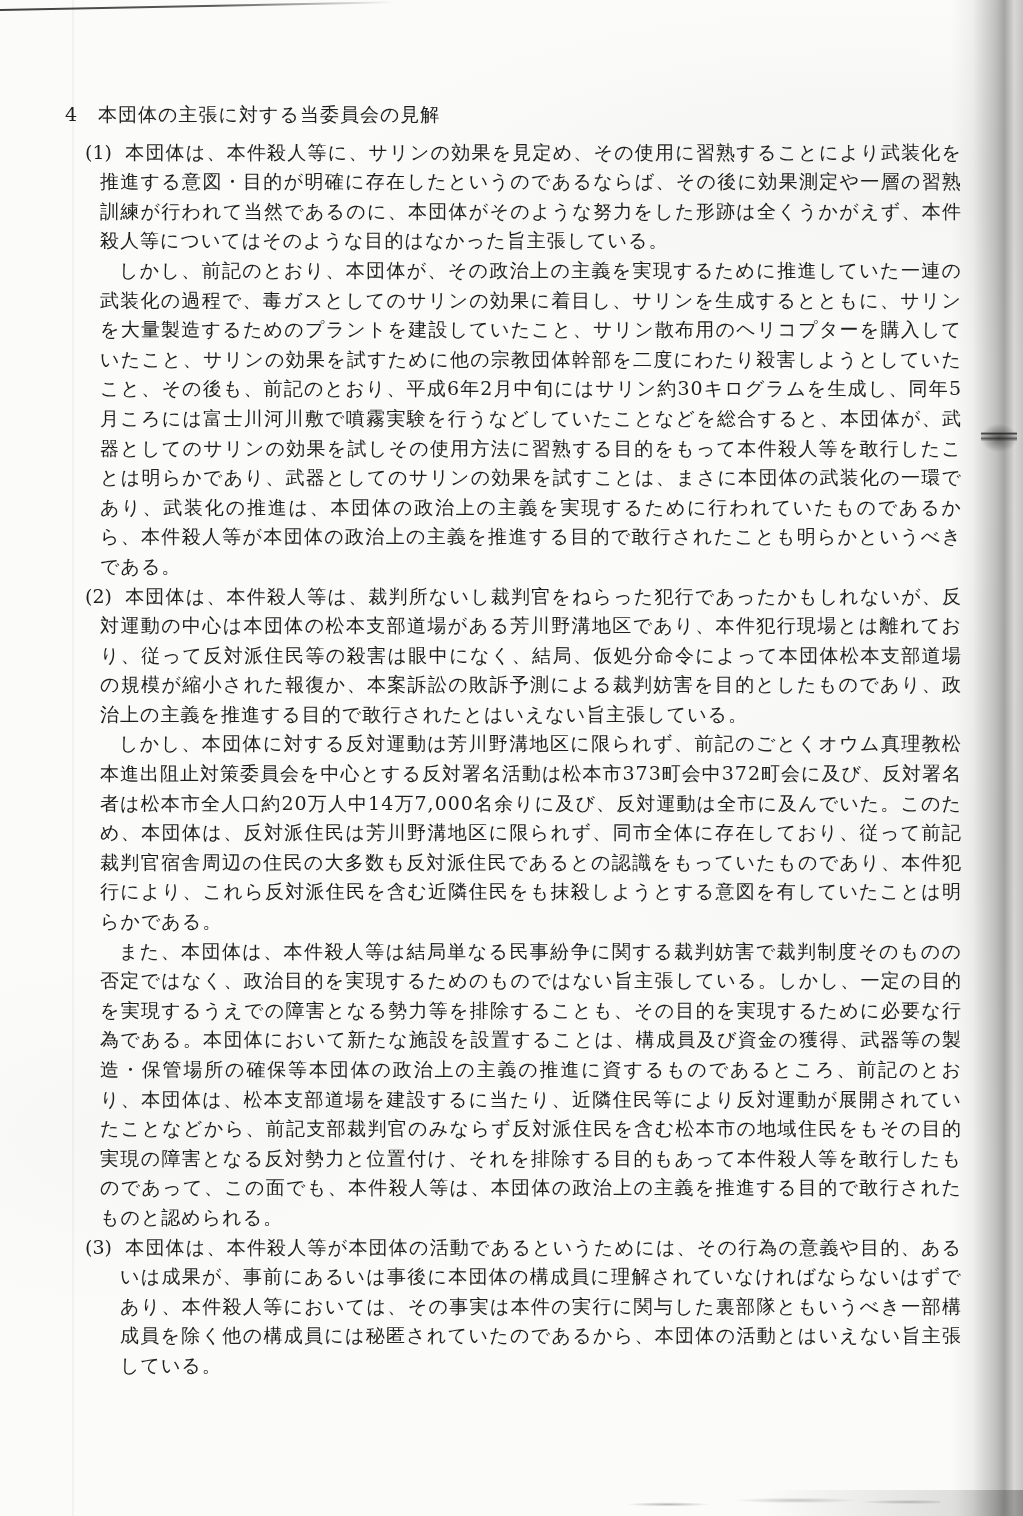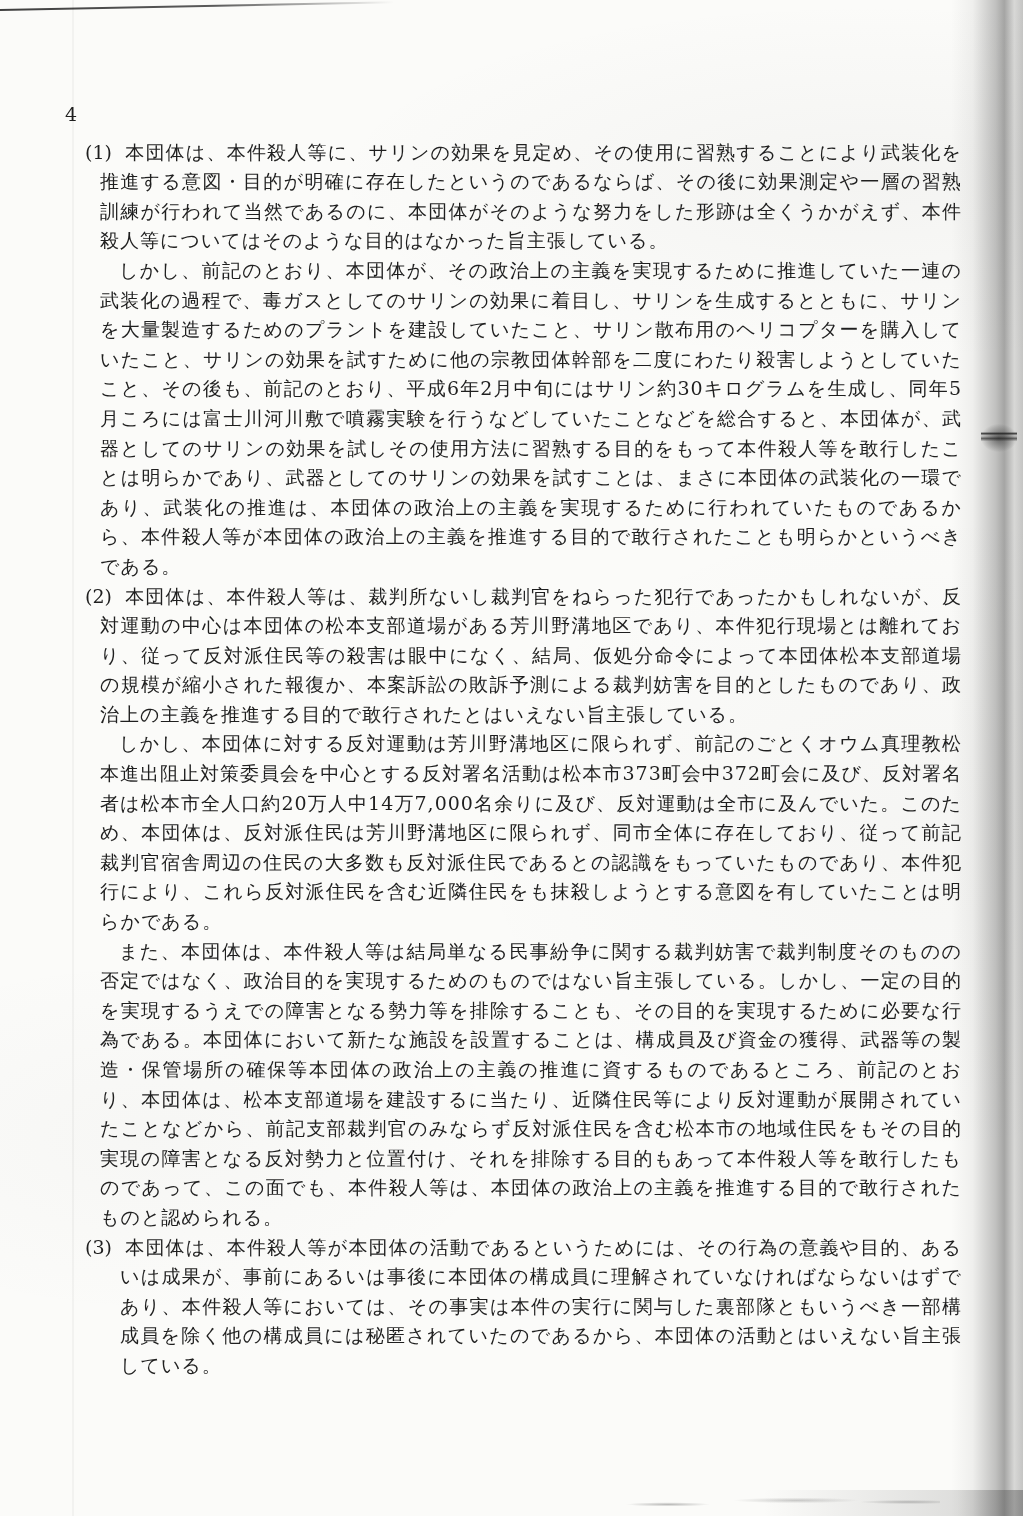--- a/index.html
+++ b/index.html
@@ -79,20 +79,21 @@
   <div class="scan-top-line"></div>
   <div class="scan-left-crease"></div>
   <div class="scan-right-shadow"></div>
   <div class="scan-binding-mark"></div>
   <div class="scan-bottom-smudge"></div>
   <div class="scan-bottom-corner"></div>
 
   <div class="content">
     <div class="heading">
       <span>4</span>
+      <span>本団体の主張に対する当委員会の見解</span>
     </div>
     <div id="sections">
         <div class="item">
           <p class="first"><span class="num">(1)</span>本団体は、本件殺人等に、サリンの効果を見定め、その使用に習熟することにより武装化を推進する意図・目的が明確に存在したというのであるならば、その後に効果測定や一層の習熟訓練が行われて当然であるのに、本団体がそのような努力をした形跡は全くうかがえず、本件殺人等についてはそのような目的はなかった旨主張している。</p>
           <p class="cont">しかし、前記のとおり、本団体が、その政治上の主義を実現するために推進していた一連の武装化の過程で、毒ガスとしてのサリンの効果に着目し、サリンを生成するとともに、サリンを大量製造するためのプラントを建設していたこと、サリン散布用のヘリコプターを購入していたこと、サリンの効果を試すために他の宗教団体幹部を二度にわたり殺害しようとしていたこと、その後も、前記のとおり、平成6年2月中旬にはサリン約30キログラムを生成し、同年5月ころには富士川河川敷で噴霧実験を行うなどしていたことなどを総合すると、本団体が、武器としてのサリンの効果を試しその使用方法に習熟する目的をもって本件殺人等を敢行したことは明らかであり、武器としてのサリンの効果を試すことは、まさに本団体の武装化の一環であり、武装化の推進は、本団体の政治上の主義を実現するために行われていたものであるから、本件殺人等が本団体の政治上の主義を推進する目的で敢行されたことも明らかというべきである。</p>
         </div>
         <div class="item">
           <p class="first"><span class="num">(2)</span>本団体は、本件殺人等は、裁判所ないし裁判官をねらった犯行であったかもしれないが、反対運動の中心は本団体の松本支部道場がある芳川野溝地区であり、本件犯行現場とは離れており、従って反対派住民等の殺害は眼中になく、結局、仮処分命令によって本団体松本支部道場の規模が縮小された報復か、本案訴訟の敗訴予測による裁判妨害を目的としたものであり、政治上の主義を推進する目的で敢行されたとはいえない旨主張している。</p>
           <p class="cont">しかし、本団体に対する反対運動は芳川野溝地区に限られず、前記のごとくオウム真理教松本進出阻止対策委員会を中心とする反対署名活動は松本市373町会中372町会に及び、反対署名者は松本市全人口約20万人中14万7,000名余りに及び、反対運動は全市に及んでいた。このため、本団体は、反対派住民は芳川野溝地区に限られず、同市全体に存在しており、従って前記裁判官宿舎周辺の住民の大多数も反対派住民であるとの認識をもっていたものであり、本件犯行により、これら反対派住民を含む近隣住民をも抹殺しようとする意図を有していたことは明らかである。</p>
           <p class="cont">また、本団体は、本件殺人等は結局単なる民事紛争に関する裁判妨害で裁判制度そのものの否定ではなく、政治目的を実現するためのものではない旨主張している。しかし、一定の目的を実現するうえでの障害となる勢力等を排除することも、その目的を実現するために必要な行為である。本団体において新たな施設を設置することは、構成員及び資金の獲得、武器等の製造・保管場所の確保等本団体の政治上の主義の推進に資するものであるところ、前記のとおり、本団体は、松本支部道場を建設するに当たり、近隣住民等により反対運動が展開されていたことなどから、前記支部裁判官のみならず反対派住民を含む松本市の地域住民をもその目的実現の障害となる反対勢力と位置付け、それを排除する目的もあって本件殺人等を敢行したものであって、この面でも、本件殺人等は、本団体の政治上の主義を推進する目的で敢行されたものと認められる。</p>

